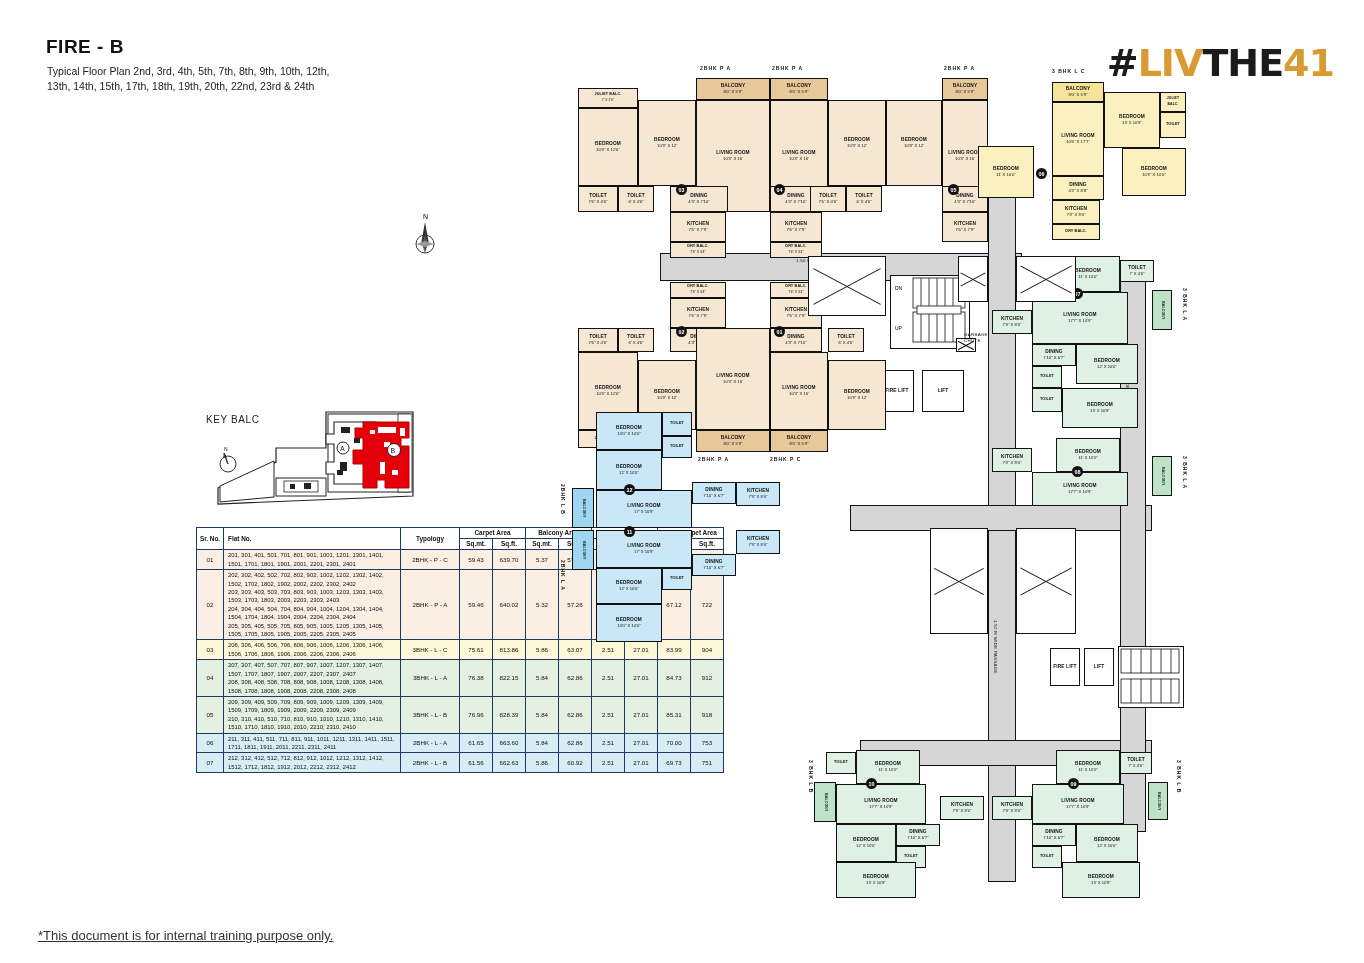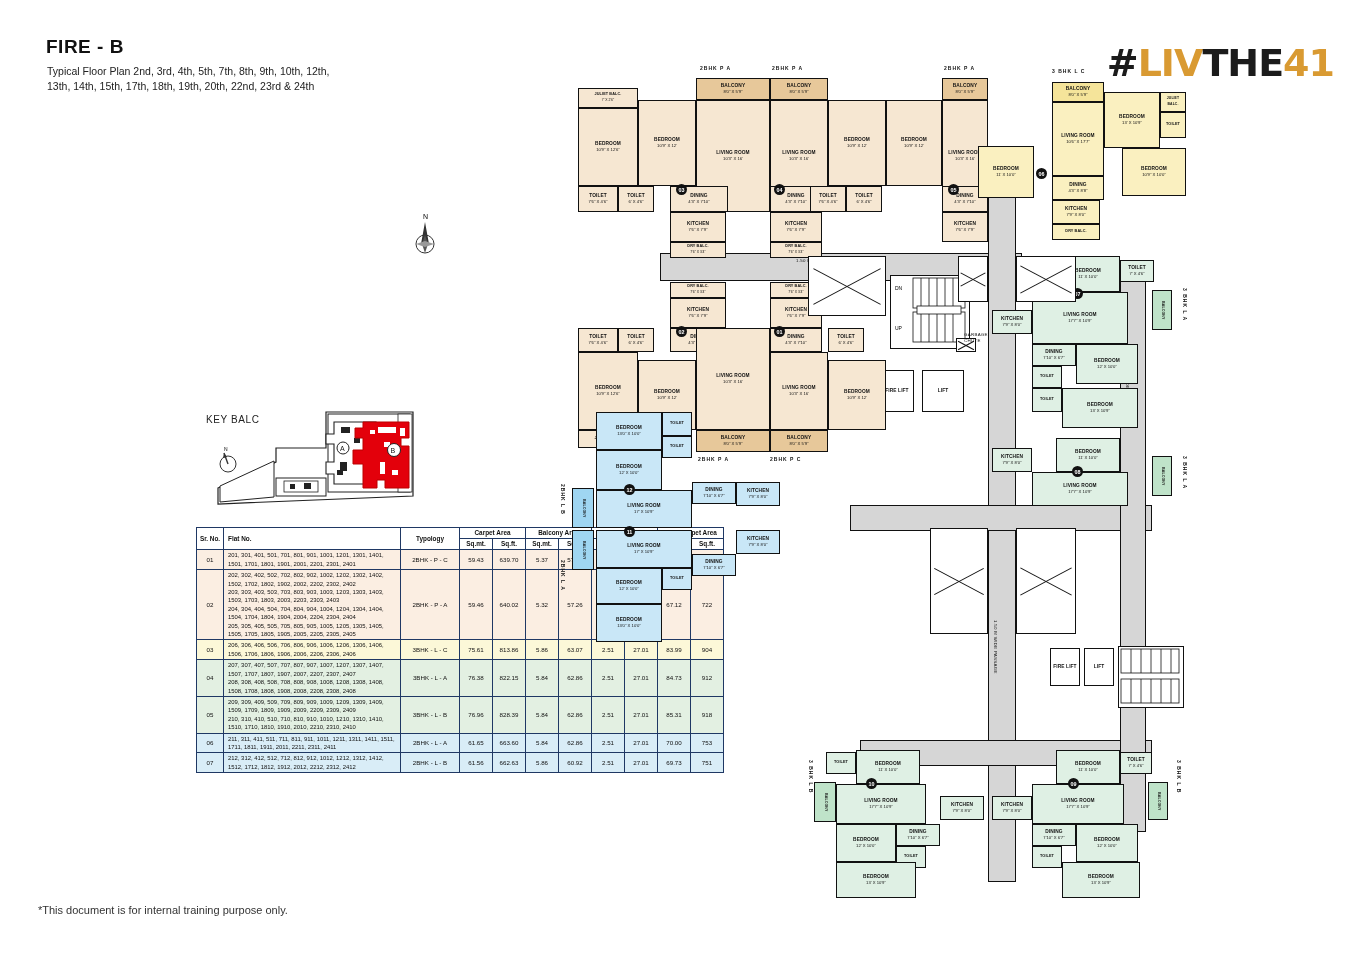--- a/index.html
+++ b/index.html
@@ -23,22 +23,22 @@
     position:absolute;right:30px;top:26px;
     font-size:38px;font-weight:bold;
     letter-spacing:-1px;line-height:1;white-space:nowrap;
     font-family:"DejaVu Sans", sans-serif;
     margin-top:18px;
   }
   #logo .b{color:#1b1b1b;}
   #logo .g{color:#d99a32;}
 
   #footnote{
-    position:absolute;left:38px;top:904px;
-    font-size:11px;color:#333;
+    position:absolute;left:38px;top:928px;
+    font-size:13px;color:#333;text-decoration:underline;
   }
 
   
   #keyplan-label{position:absolute;left:206px;top:414px;font-size:10px;letter-spacing:.6px;color:#222;}
   #keyplan-wrap{position:absolute;left:208px;top:400px;width:220px;height:110px;}
   #keyplan-north{position:absolute;left:212px;top:444px;width:34px;height:34px;}
 
   
   #compass{position:absolute;left:405px;top:210px;width:40px;height:48px;}
 

